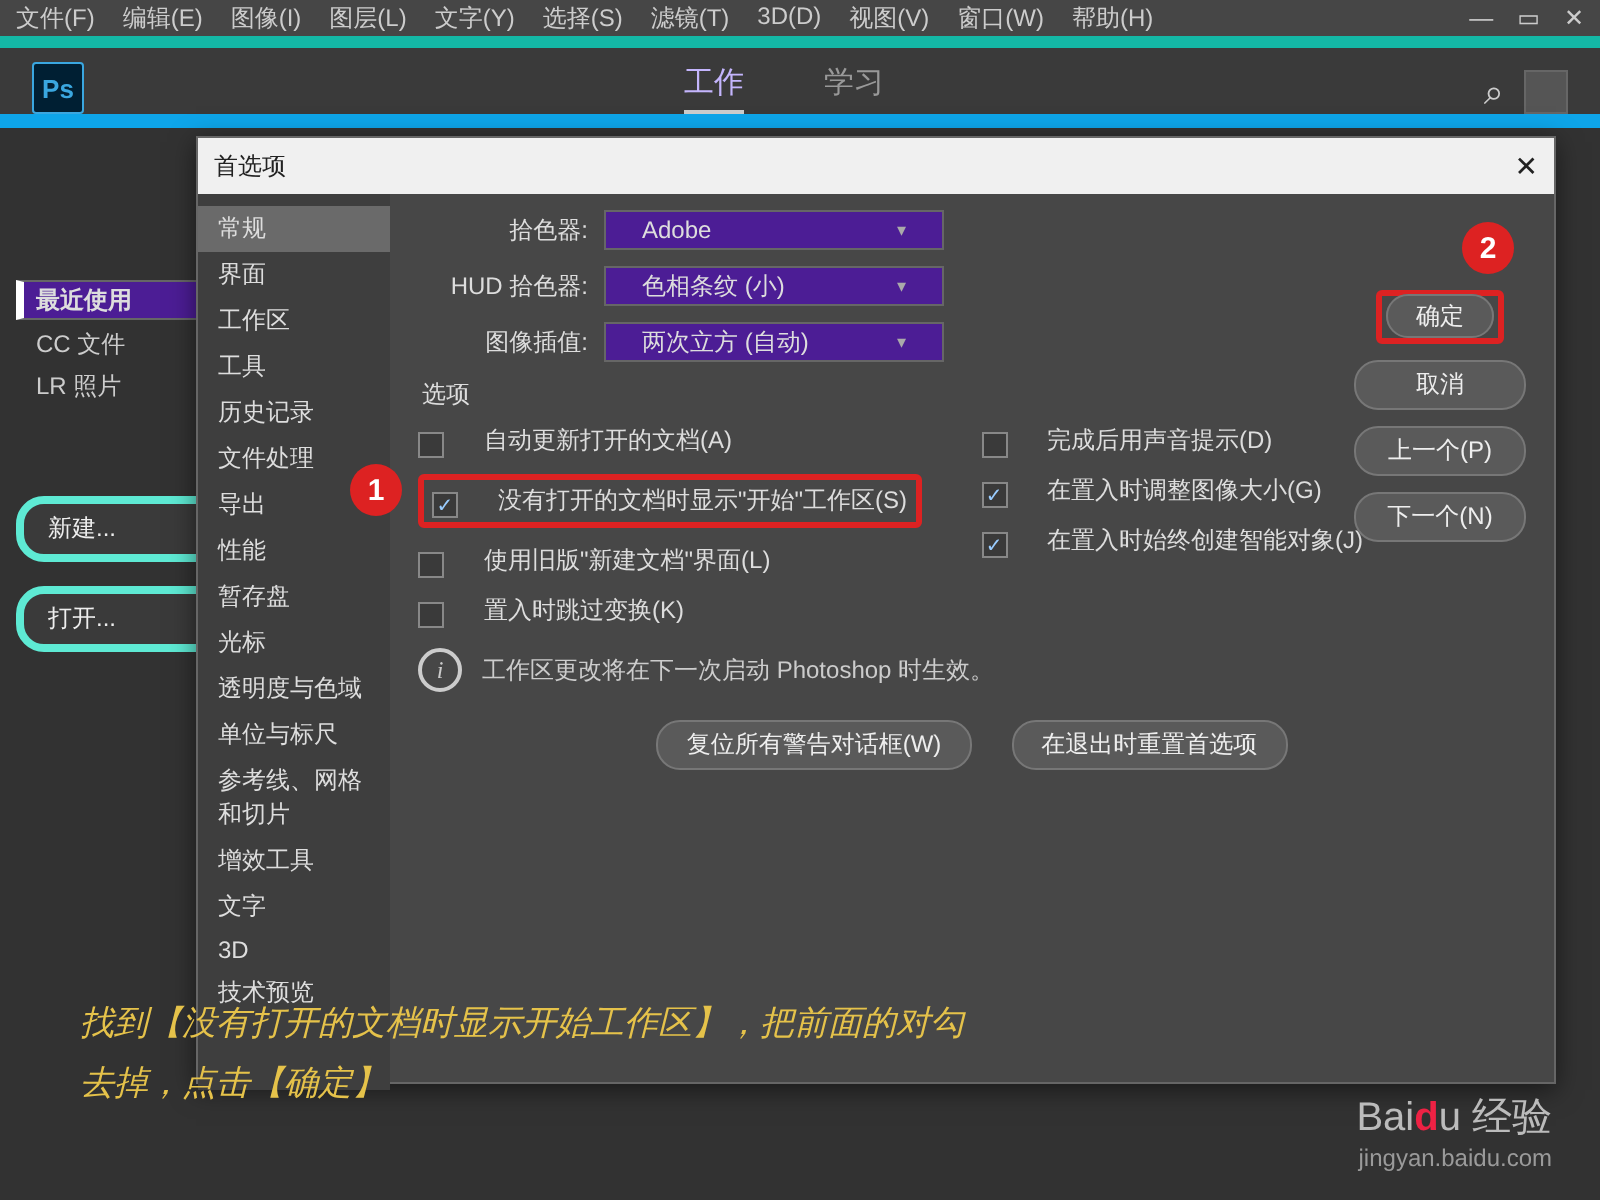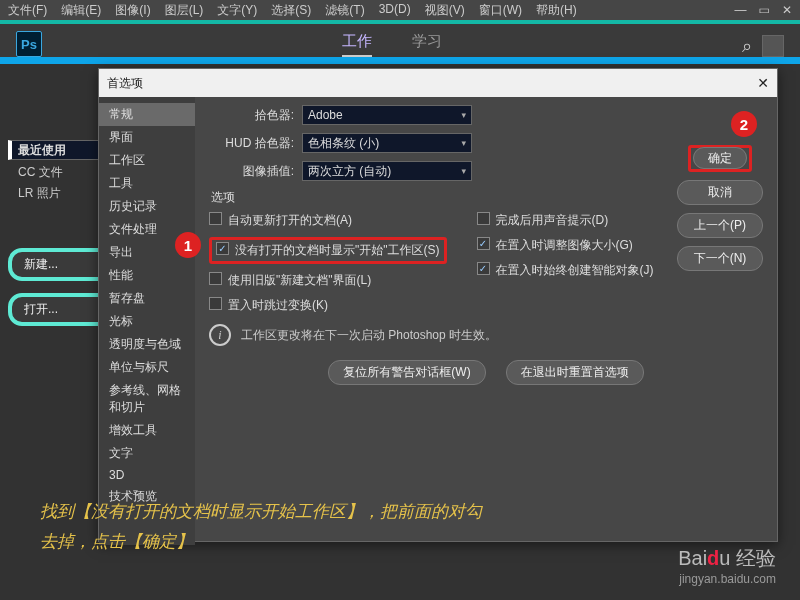--- a/index.html
+++ b/index.html
@@ -1,17 +1,17 @@
 <!DOCTYPE html>
 <html><head>
 <meta charset="utf-8">
 <style>
 *{margin:0;padding:0;box-sizing:border-box;font-family:"Microsoft YaHei",sans-serif}
 body{background:#323232;width:800px;height:600px;overflow:hidden;position:relative;color:#ccc;font-size:12px}
-.menubar{background:#464646;height:24px;display:flex;align-items:center;padding:0 8px;gap:14px;font-size:12px;border-bottom:4px solid #14b8a6}
+.menubar{background:#464646;height:24px;display:flex;align-items:center;padding:0 8px;gap:14px;font-size:12px;border-bottom:6px solid #14b8a6}
 .menubar .menus{display:flex;gap:14px}
 .menubar .winctrl{margin-left:auto;display:flex;gap:12px;color:#ccc}
 .toolbar{background:#3a3a3a;height:40px;display:flex;align-items:flex-end;padding:0 16px;border-bottom:7px solid #0ea5e9}
 .ps-logo{width:26px;height:26px;background:#001f33;border:1px solid #3aa7e0;color:#3aa7e0;display:flex;align-items:center;justify-content:center;font-weight:bold;font-size:13px;border-radius:2px}
 .tabs{flex:1;display:flex;justify-content:center;gap:40px;font-size:15px;color:#999}
 .tabs .active{color:#c4b5fd;border-bottom:2px solid #ccc;padding-bottom:4px}
 .search-icon{font-size:18px;color:#ccc;margin-right:10px}
 .swatch{width:22px;height:22px;background:#555;border:1px solid #666}
 .leftnav{position:absolute;left:8px;top:140px;display:flex;flex-direction:column;gap:4px;font-size:12px;color:#ccc}
 .leftnav .sel{border-left:4px solid #fff;padding-left:6px;font-weight:bold}
@@ -20,26 +20,26 @@
 .dialog{position:absolute;left:98px;top:68px;width:680px;height:474px;background:#474747;border:1px solid #666;box-shadow:0 3px 12px rgba(0,0,0,.5)}
 .dlg-title{background:#f0f0f0;color:#222;height:28px;display:flex;align-items:center;padding:0 8px;font-size:12px}
 .dlg-title .x{margin-left:auto;color:#222;font-size:14px}
 .dlg-body{display:flex;height:calc(100% - 24px)}
 .catlist{width:96px;background:#3e3e3e;padding:6px 0;overflow:hidden}
 .catlist div{padding:3px 10px;font-size:12px;color:#ddd}
 .catlist .csel{background:#6a6a6a}
 .main{flex:1;padding:8px 14px;position:relative}
 .row{display:flex;align-items:center;margin-bottom:8px}
 .row .lab{width:85px;text-align:right;margin-right:8px;color:#ddd}
-.sel{background:#0f172a;border:1px solid #666;color:#ddd;height:20px;padding:0 5px;display:flex;align-items:center;justify-content:space-between;width:170px;font-size:12px}
+.sel{background:#4c1d95;border:1px solid #666;color:#ddd;height:20px;padding:0 18px;display:flex;align-items:center;justify-content:space-between;width:170px;font-size:12px}
 .sel .ar{font-size:9px;color:#aaa}
 .section-title{color:#ddd;margin:6px 0 6px 2px}
 .opts{display:flex;gap:30px}
 .col{display:flex;flex-direction:column;gap:8px}
-.chk{display:flex;align-items:flex-start;gap:6px;font-size:12px;color:#ddd}
+.chk{display:flex;align-items:flex-end;gap:20px;font-size:12px;color:#ddd}
 .chk .box{width:13px;height:13px;border:1px solid #888;background:#3a3a3a;display:flex;align-items:center;justify-content:center;font-size:10px;color:#7ac}
 .chk .box.on::after{content:"✓";color:#9cf}
 .hlred{border:3px solid #d22;border-radius:3px;padding:2px 4px}
 .badge{width:26px;height:26px;border-radius:50%;background:#d22;color:#fff;display:flex;align-items:center;justify-content:center;font-weight:bold;font-size:15px;position:absolute}
 .info-row{display:flex;align-items:center;gap:10px;margin-top:10px;color:#ccc}
 .circ{width:22px;height:22px;border:2px solid #ccc;border-radius:50%;display:flex;align-items:center;justify-content:center;font-style:italic;font-family:serif}
 .btnrow{display:flex;gap:20px;justify-content:center;margin-top:14px}
 .btn{background:#5a5a5a;border:1px solid #777;border-radius:12px;padding:3px 14px;color:#eee;font-size:12px}
 .rightbtns{position:absolute;right:14px;top:14px;display:flex;flex-direction:column;gap:8px;align-items:center}
 .rightbtns .btn{width:86px;text-align:center}

